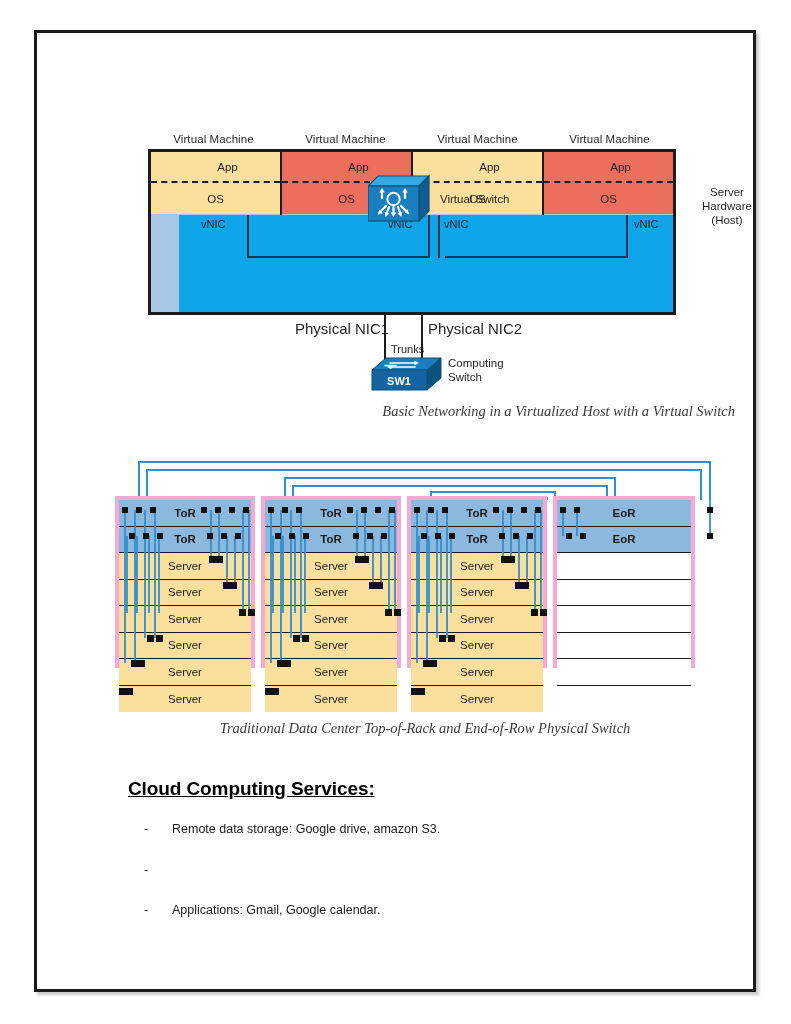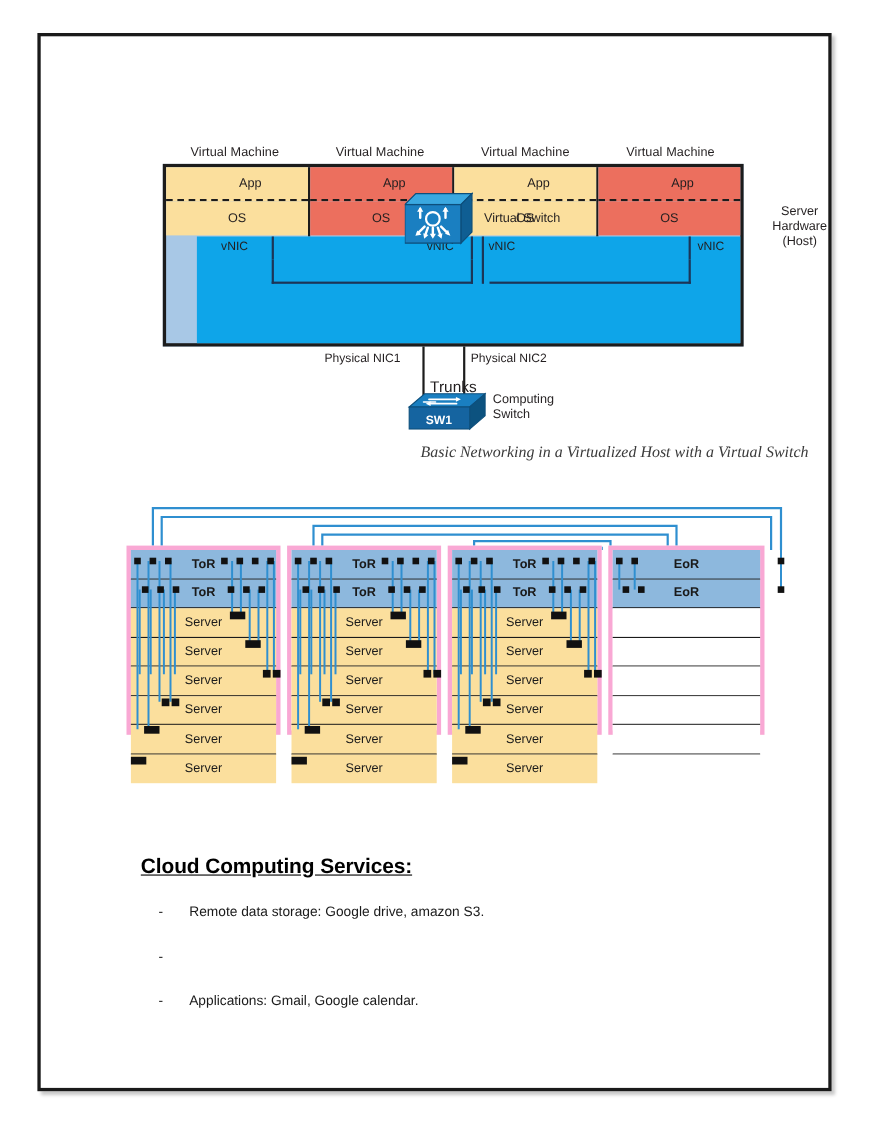--- a/index.html
+++ b/index.html
@@ -140,28 +140,28 @@
   }
 
   
   .pnic-line {
     position: absolute;
     width: 2px;
     background: #1c1c1c;
   }
   .pnic-label {
     position: absolute;
-    font-size: 11px;
+    font-size: 15px;
     color: #231f20;
   }
   #trunks-label {
     position: absolute;
     left: 276px;
     top: 245px;
-    font-size: 14px;
+    font-size: 11px;
     color: #231f20;
   }
   #sw1-icon {
     position: absolute;
     left: 255px;
     top: 258px;
     width: 72px;
     height: 40px;
   }
   #physical-switch-label {
@@ -559,20 +559,21 @@
       <g fill="#111111">
         <rect x="445" y="59" width="6" height="6"></rect>
           <rect x="459" y="59" width="6" height="6"></rect>
         <rect x="592" y="59" width="6" height="6"></rect>
         <rect x="451" y="85" width="6" height="6"></rect>
           <rect x="465" y="85" width="6" height="6"></rect>
         <rect x="592" y="85" width="6" height="6"></rect>
       </g>
     </svg>
 
+    <div class="figure-caption caption2">Traditional Data Center Top-of-Rack and End-of-Row Physical Switch</div>
   </div>
 
   <div id="cloud-section">
     <h2 id="cloud-heading">Cloud Computing Services:</h2>
 
     <div class="bullet-row">
       <span class="bullet-dash">-</span>
       <span class="bullet-text">Remote data storage: Google drive, amazon S3.</span>
     </div>
     <div class="bullet-row">

